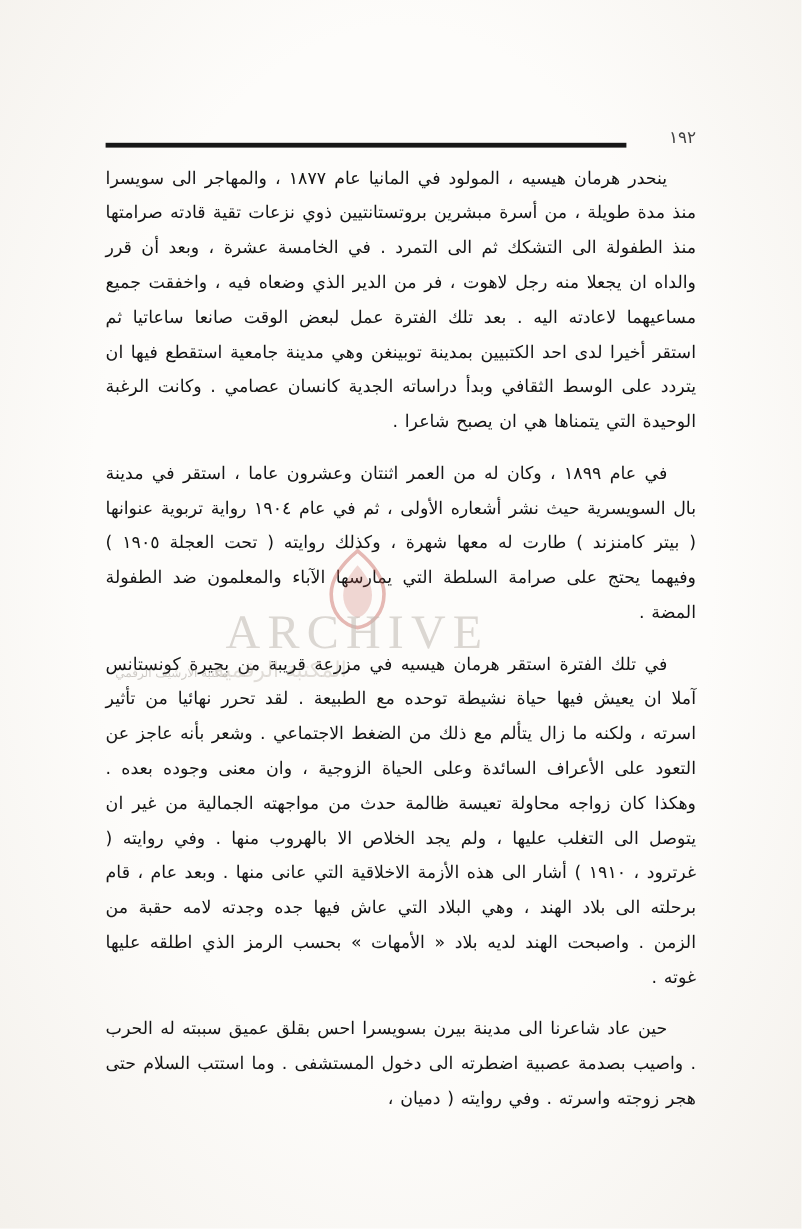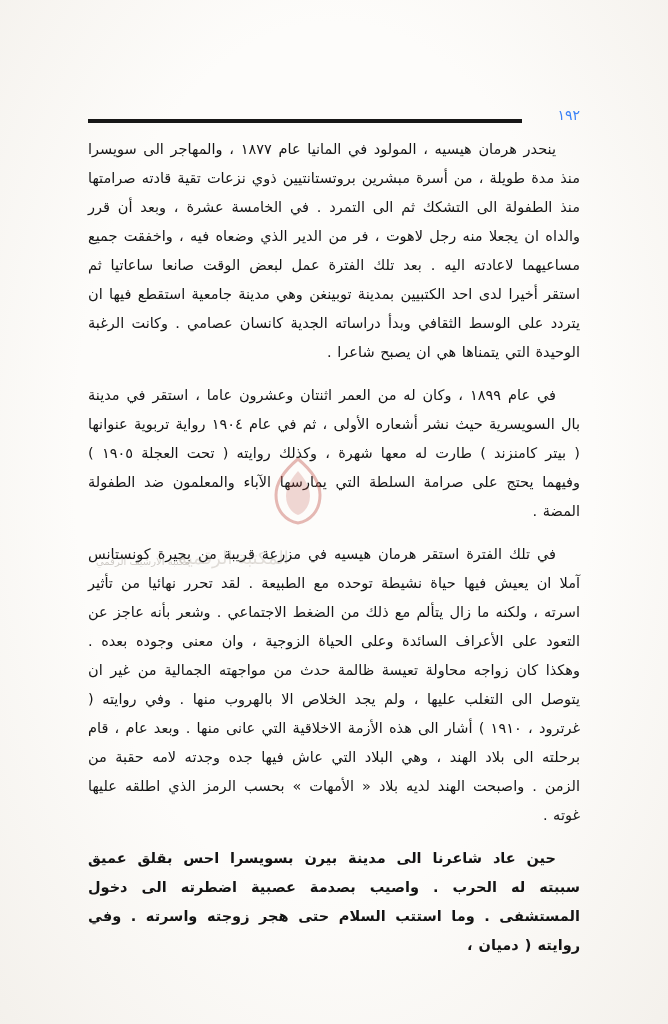--- a/index.html
+++ b/index.html
@@ -49,21 +49,21 @@
     right: 58px;
     top: 14px;
     height: 4px;
     background: #171717;
   }
   .page-number {
     position: absolute;
     right: 0;
     top: 2px;
     font-size: 14px;
-    color: #3b82f6;
+    color: #404040;
     letter-spacing: 0.5px;
     font-family: "DejaVu Sans", sans-serif;
   }
 
   
   .body-text {
     color: #141414;
     font-size: 14.5px;
     line-height: 29px;
     text-align: justify;
@@ -71,21 +71,21 @@
     direction: rtl;
   }
   .para {
     margin: 0 0 14px 0;
     text-indent: 24px;
     text-align: justify;
     word-spacing: 1px;
   }
   .para.last {
     margin-bottom: 0;
-    font-weight: bold;
+    font-weight: normal;
     letter-spacing: 0.2px;
   }
 
   
   .stamp {
     position: absolute;
     left: 150px;
     top: 455px;
     width: 330px;
     height: 130px;
@@ -152,15 +152,16 @@
     </div>
   </div>
 
   <div class="watermark-line">مكتبة الارشيف الرقمي</div>
 
   <div class="stamp">
     <svg class="stamp-mark" viewBox="0 0 60 70">
       <path d="M30 4 C18 14 8 26 8 40 C8 56 18 66 30 68 C42 66 52 56 52 40 C52 26 42 14 30 4 Z" fill="none" stroke="#c2584f" stroke-width="3"></path>
       <path d="M30 16 C23 24 18 32 18 41 C18 51 24 58 30 60 C36 58 42 51 42 41 C42 32 37 24 30 16 Z" fill="#c2584f" opacity="0.55"></path>
     </svg>
+    <div class="stamp-text">ARCHIVE</div>
     <div class="stamp-sub">المكتبة الرقمية</div>
   </div>
 </div>
 
 </body></html>

